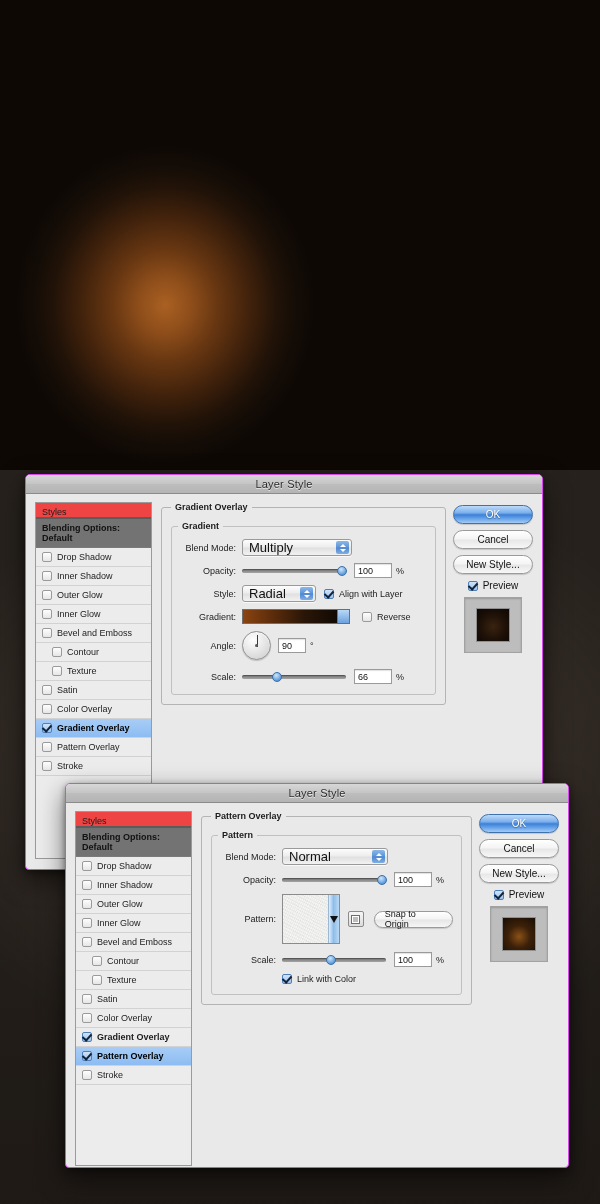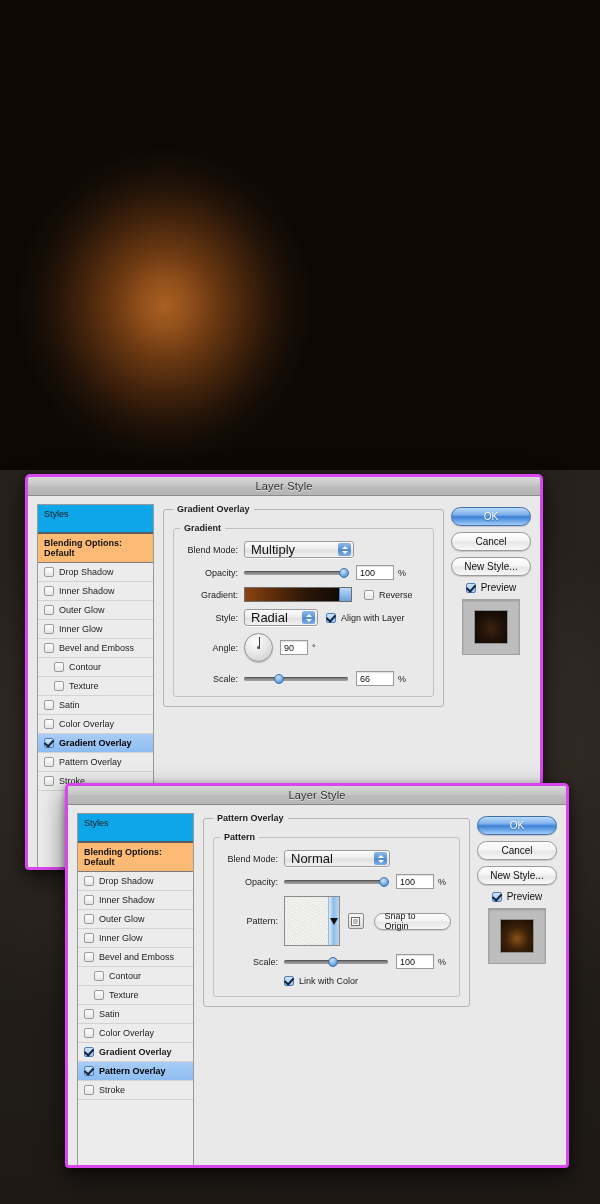--- a/index.html
+++ b/index.html
@@ -24,21 +24,21 @@
   #canvas-vig {
     position:absolute; left:0; top:470px; width:600px; height:734px;
     background:radial-gradient(ellipse 420px 300px at 300px 300px, rgba(0,0,0,0) 40%, rgba(0,0,0,0.35) 100%);
     pointer-events:none;
   }
 
   
   .dialog {
     position:absolute;
     background:#e9e9e9;
-    border:3px solid #d946ef;
+    border:1px solid #d946ef;
     border-radius:5px 5px 4px 4px;
     box-shadow:0 10px 26px rgba(0,0,0,0.55), 0 2px 6px rgba(0,0,0,0.4);
     overflow:hidden;
   }
   .titlebar {
     height:19px;
     background:linear-gradient(180deg,#d7d7d7 0%, #c5c5c5 48%, #bdbdbd 52%, #b4b4b4 100%);
     border-bottom:1px solid #8b8b8b;
     display:flex; align-items:center; justify-content:center;
   }
@@ -48,27 +48,27 @@
   }
   .dlg-body { display:flex; padding:8px 9px 10px 9px; }
 
   
   .styles-col { width:117px; flex:0 0 117px; }
   .styles-box {
     background:#fff; border:1px solid #9a9a9a;
     box-shadow:inset 0 1px 1px rgba(0,0,0,0.08);
   }
   .styles-head {
-    font-size:9px; color:#1c1c1c; padding:4px 6px 13px 6px;
-    background:#0ea5e9; border-bottom:1px solid #9a9a9a;
+    font-size:9px; color:#1c1c1c; padding:4px 6px 0 6px;
+    background:#ef4444; border-bottom:1px solid #9a9a9a;
   }
   .styles-head.sep { border-bottom:2px solid #5c5c5c; }
   .styles-blend {
     font-size:9px; color:#111; font-weight:bold; padding:4px 6px;
-    background:#fdba74; border-bottom:1px solid #7a7a7a;
+    background:#737373; border-bottom:1px solid #7a7a7a;
   }
   .eff-list { background:#ececec; }
   .eff {
     display:flex; align-items:center; gap:5px;
     font-size:9px; color:#1c1c1c; padding:3px 5px 3px 6px;
     border-bottom:1px solid #d2d2d2;
     height:19px;
   }
   .eff.indent { padding-left:16px; }
   .eff.selected {
@@ -357,45 +357,45 @@
               <div class="track"></div>
               <div class="knob" style="left:95px;"></div>
             </div>
             <div class="numfield" style="width:38px; margin-left:8px;">
               <span>100</span>
             </div>
             <span class="unit">%</span>
           </div>
 
           <div class="row">
-            <span class="lbl">Gradient:</span>
-            <div class="grad-swatch" style="width:108px;">
-              <div class="fill" id="d1-grad" style="background: linear-gradient(90deg, rgb(138, 68, 16) 0%, rgb(94, 45, 11) 30%, rgb(42, 22, 7) 65%, rgb(18, 10, 4) 100%);"></div>
-              <div class="dd">
-                  <i></i>
-                </div>
-            </div>
-            <span class="inline-cb" style="margin-left:12px;">
-              <span class="cb" id="d1-reverse"></span>
-              <span>Reverse</span>
-            </span>
-          </div>
-
-          <div class="row">
             <span class="lbl">Style:</span>
             <div class="popup" style="width:74px;">
               <span>Radial</span>
               <span class="arrows">
                   <i class="up"></i>
                   <i class="dn"></i>
                 </span>
             </div>
             <span class="inline-cb" style="margin-left:8px;">
               <span class="cb on"></span>
               <span>Align with Layer</span>
+            </span>
+          </div>
+
+          <div class="row">
+            <span class="lbl">Gradient:</span>
+            <div class="grad-swatch" style="width:108px;">
+              <div class="fill" id="d1-grad" style="background: linear-gradient(90deg, rgb(138, 68, 16) 0%, rgb(94, 45, 11) 30%, rgb(42, 22, 7) 65%, rgb(18, 10, 4) 100%);"></div>
+              <div class="dd">
+                  <i></i>
+                </div>
+            </div>
+            <span class="inline-cb" style="margin-left:12px;">
+              <span class="cb" id="d1-reverse"></span>
+              <span>Reverse</span>
             </span>
           </div>
 
           <div class="row" style="margin-bottom:9px;">
             <span class="lbl">Angle:</span>
             <div class="dial">
               <div class="needle"></div>
               <div class="hub"></div>
             </div>
             <div class="numfield" style="width:28px; margin-left:7px;">

